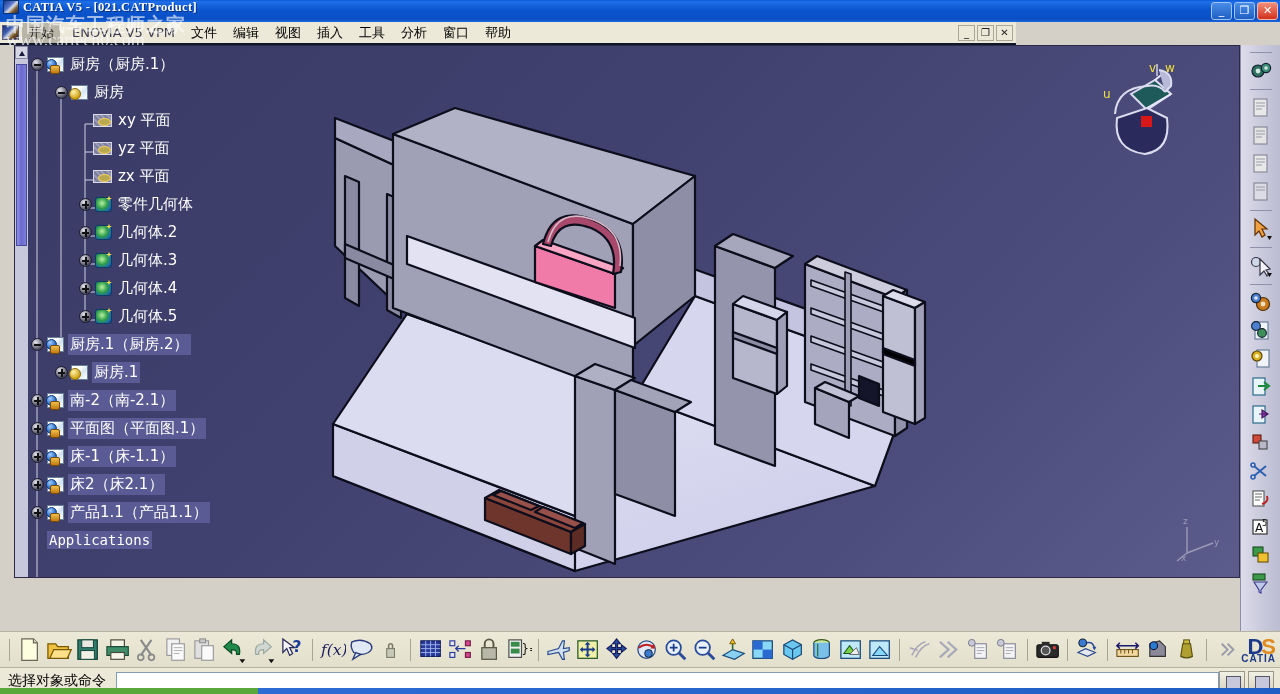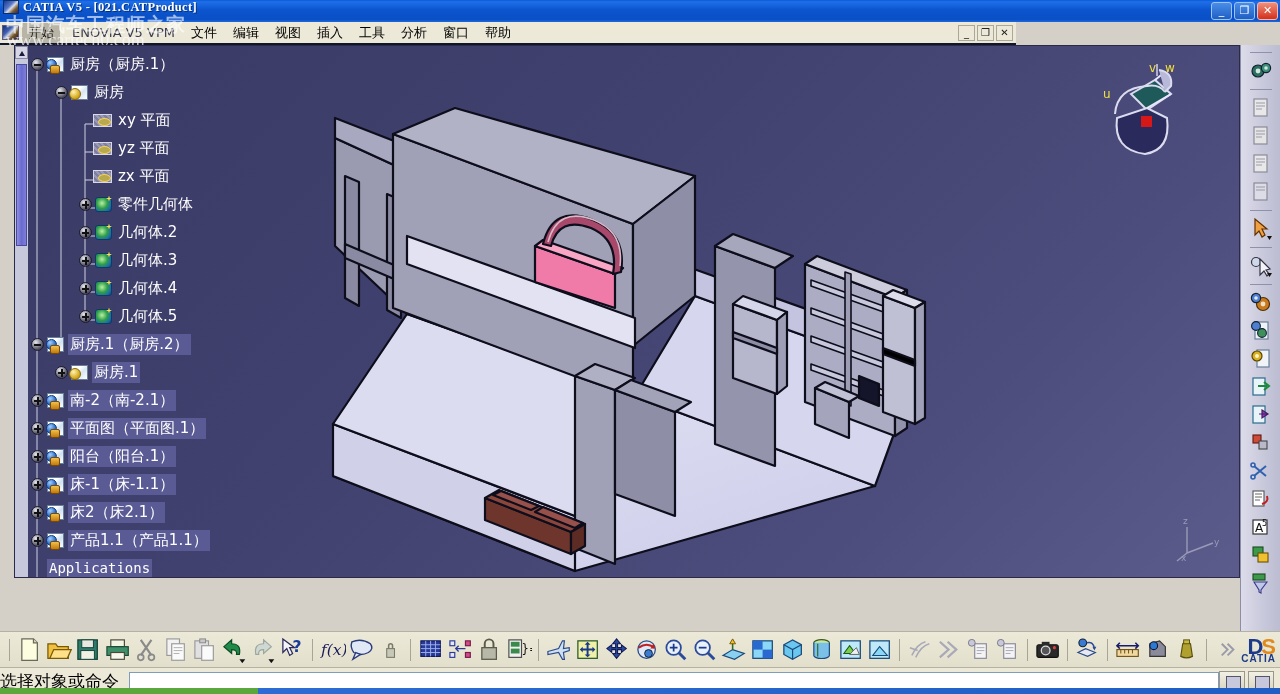--- a/index.html
+++ b/index.html
@@ -194,21 +194,21 @@
   .ds-logo .s { font-size: 22px; font-weight: bold; color: #e08a1e; }
   .ds-logo .c { font-size: 10px; font-weight: bold; color: #1d3a8a; letter-spacing: 1px; display:block; margin-top:-4px;}
 
   
   .statusbar {
     position: absolute; left: 0; top: 667px; width: 1280px; height: 27px;
     background: #ece9d8; border-top: 1px solid #b6b2a2;
     display: flex; align-items: center;
   }
   .status-text {
-    font-size: 17px; color: #000; 
+    font-size: 14px; color: #000; padding-left: 8px;
     font-family: "DejaVu Sans", sans-serif;
   }
   .status-field {
     margin-left: 10px; flex: 1; height: 19px; background: #fff; border: 1px solid #7f9db9;
   }
   .status-btns { display: flex; gap: 3px; padding-right: 6px; }
   .sbtn {
     width: 26px; height: 21px; background: linear-gradient(to bottom,#f2f0e4,#d8d4c2);
     border: 1px solid #9a968a; position: relative;
   }
@@ -431,25 +431,20 @@
           <div class="label sel">南-2（南-2.1）</div>
         </div>
         <div class="node" style="margin-left:0">
           <div class="expander plus"></div>
           <div class="ti product"></div>
           <div class="label sel">平面图（平面图.1）</div>
         </div>
         <div class="node" style="margin-left:0">
           <div class="expander plus"></div>
           <div class="ti product"></div>
-          <div class="label sel">阳台（阳台.1）</div>
-        </div>
-        <div class="node" style="margin-left:0">
-          <div class="expander plus"></div>
-          <div class="ti product"></div>
           <div class="label sel">床-1（床-1.1）</div>
         </div>
         <div class="node" style="margin-left:0">
           <div class="expander plus"></div>
           <div class="ti product"></div>
           <div class="label sel">床2（床2.1）</div>
         </div>
         <div class="node" style="margin-left:0">
           <div class="expander plus"></div>
           <div class="ti product"></div>

